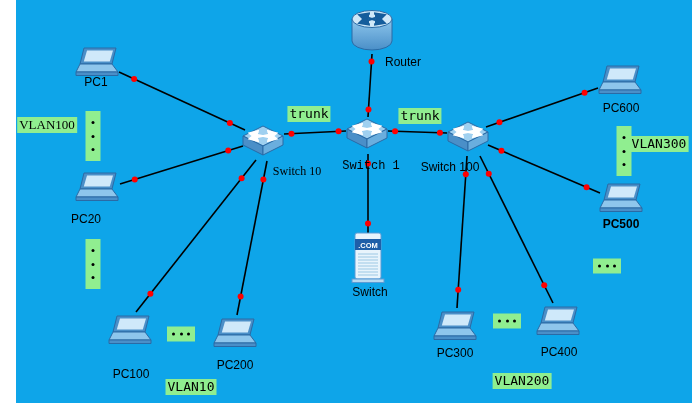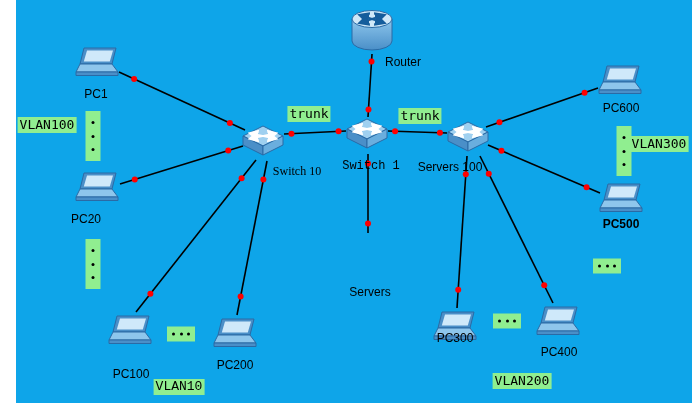--- a/index.html
+++ b/index.html
@@ -129,31 +129,49 @@
     <div class="device-label" style="left: 281px; top: 164px; font-family: Liberation Serif, serif;">Switch 10</div>
     <div class="device switch" style="left: 452px; top: 138px;">
       <svg viewBox="0 0 44 38" width="44" height="38">
         <polygon points="2,13 22,3 42,13 22,23" fill="#9fd0f0" stroke="#2a6aa5"></polygon>
         <polygon points="2,13 2,22 22,32 22,23" fill="#4a8fc8" stroke="#2a6aa5"></polygon>
         <polygon points="42,13 42,22 22,32 22,23" fill="#6aaede" stroke="#2a6aa5"></polygon>
         <line x1="10" y1="15.5" x2="34" y2="10.5" stroke="#ffffff" stroke-width="1.8" marker-start="url(#ahw-s)" marker-end="url(#ahw-e)"></line>
         <line x1="10" y1="10.5" x2="34" y2="15.5" stroke="#ffffff" stroke-width="1.8" marker-start="url(#ahw-s)" marker-end="url(#ahw-e)"></line>
       </svg>
     </div>
-    <div class="device-label" style="left: 434px; top: 160px;">Servers 100</div>
-    <div class="device-label" style="left: 354px; top: 285px;">Servers</div>
+    <div class="device-label" style="left: 434px; top: 160px;">Switch 100</div>
+    <div class="device server" style="left: 352px; top: 258px;">
+      <svg viewBox="0 0 36 52" width="36" height="52">
+        <rect x="5" y="1" width="26" height="46" rx="2" fill="#e8f4fc" stroke="#5b9bd5"></rect>
+        <rect x="5" y="7" width="26" height="11" fill="#1f5fa8"></rect>
+        <text x="18" y="15.5" text-anchor="middle" font-size="7.5" font-weight="bold" fill="#ffffff" font-family="Liberation Sans, sans-serif">.COM</text>
+        <g stroke="#a8cfe8" stroke-width="1.2">
+          <line x1="8" y1="22" x2="28" y2="22"></line>
+          <line x1="8" y1="25" x2="28" y2="25"></line>
+          <line x1="8" y1="28" x2="28" y2="28"></line>
+          <line x1="8" y1="31" x2="28" y2="31"></line>
+          <line x1="8" y1="34" x2="28" y2="34"></line>
+          <line x1="8" y1="37" x2="28" y2="37"></line>
+          <line x1="8" y1="40" x2="28" y2="40"></line>
+          <line x1="8" y1="43" x2="28" y2="43"></line>
+        </g>
+        <rect x="2" y="47" width="32" height="3.5" fill="#b7d9f0" stroke="#5b9bd5"></rect>
+      </svg>
+    </div>
+    <div class="device-label" style="left: 354px; top: 285px;">Switch</div>
     <div class="device laptop" style="left: 82px; top: 63px;">
       <svg viewBox="0 0 46 32" width="46" height="32">
         <polygon points="9,1 41,1 37,17 5,17" fill="#4a8fc8" stroke="#2a6aa5"></polygon>
         <polygon points="12,3.5 38,3.5 34.8,14.5 8.8,14.5" fill="#cfe9fa"></polygon>
         <polygon points="5,17 37,17 43,25 1,25" fill="#8ec6ec" stroke="#2a6aa5"></polygon>
         <polygon points="1,25 43,25 43,28.5 1,28.5" fill="#4a8fc8" stroke="#2a6aa5"></polygon>
       </svg>
     </div>
-    <div class="device-label" style="left: 80px; top: 87px;">PC1</div>
+    <div class="device-label" style="left: 80px; top: 75px;">PC1</div>
     <div class="device laptop" style="left: 82px; top: 188px;">
       <svg viewBox="0 0 46 32" width="46" height="32">
         <polygon points="9,1 41,1 37,17 5,17" fill="#4a8fc8" stroke="#2a6aa5"></polygon>
         <polygon points="12,3.5 38,3.5 34.8,14.5 8.8,14.5" fill="#cfe9fa"></polygon>
         <polygon points="5,17 37,17 43,25 1,25" fill="#8ec6ec" stroke="#2a6aa5"></polygon>
         <polygon points="1,25 43,25 43,28.5 1,28.5" fill="#4a8fc8" stroke="#2a6aa5"></polygon>
       </svg>
     </div>
     <div class="device-label" style="left: 70px; top: 212px;">PC20</div>
     <div class="device laptop" style="left: 115px; top: 331px;">
@@ -175,21 +193,21 @@
     </div>
     <div class="device-label" style="left: 219px; top: 358px;">PC200</div>
     <div class="device laptop" style="left: 440px; top: 327px;">
       <svg viewBox="0 0 46 32" width="46" height="32">
         <polygon points="9,1 41,1 37,17 5,17" fill="#4a8fc8" stroke="#2a6aa5"></polygon>
         <polygon points="12,3.5 38,3.5 34.8,14.5 8.8,14.5" fill="#cfe9fa"></polygon>
         <polygon points="5,17 37,17 43,25 1,25" fill="#8ec6ec" stroke="#2a6aa5"></polygon>
         <polygon points="1,25 43,25 43,28.5 1,28.5" fill="#4a8fc8" stroke="#2a6aa5"></polygon>
       </svg>
     </div>
-    <div class="device-label" style="left: 439px; top: 331px;">PC300</div>
+    <div class="device-label" style="left: 439px; top: 346px;">PC300</div>
     <div class="device laptop" style="left: 543px; top: 322px;">
       <svg viewBox="0 0 46 32" width="46" height="32">
         <polygon points="9,1 41,1 37,17 5,17" fill="#4a8fc8" stroke="#2a6aa5"></polygon>
         <polygon points="12,3.5 38,3.5 34.8,14.5 8.8,14.5" fill="#cfe9fa"></polygon>
         <polygon points="5,17 37,17 43,25 1,25" fill="#8ec6ec" stroke="#2a6aa5"></polygon>
         <polygon points="1,25 43,25 43,28.5 1,28.5" fill="#4a8fc8" stroke="#2a6aa5"></polygon>
       </svg>
     </div>
     <div class="device-label" style="left: 543px; top: 345px; text-align: center;">PC400</div>
     <div class="device laptop" style="left: 606px; top: 199px;">
@@ -203,23 +221,23 @@
     <div class="device-label" style="left: 605px; top: 217px; font-weight: bold;">PC500</div>
     <div class="device laptop" style="left: 605px; top: 81px;">
       <svg viewBox="0 0 46 32" width="46" height="32">
         <polygon points="9,1 41,1 37,17 5,17" fill="#4a8fc8" stroke="#2a6aa5"></polygon>
         <polygon points="12,3.5 38,3.5 34.8,14.5 8.8,14.5" fill="#cfe9fa"></polygon>
         <polygon points="5,17 37,17 43,25 1,25" fill="#8ec6ec" stroke="#2a6aa5"></polygon>
         <polygon points="1,25 43,25 43,28.5 1,28.5" fill="#4a8fc8" stroke="#2a6aa5"></polygon>
       </svg>
     </div>
     <div class="device-label" style="left: 605px; top: 101px;">PC600</div>
-    <div class="annotation" style="left: 31px; top: 125px;">VLAN100</div>
+    <div class="annotation" style="left: 31px; top: 125px; font-family: Liberation Serif, serif;">VLAN100</div>
     <div class="annotation" style="left: 643px; top: 144px;">VLAN300</div>
-    <div class="annotation" style="left: 163px; top: 387px; font-family: Liberation Mono, monospace;">VLAN10</div>
+    <div class="annotation" style="left: 175px; top: 387px;">VLAN10</div>
     <div class="annotation" style="left: 506px; top: 381px;">VLAN200</div>
     <div class="annotation" style="left: 293px; top: 114px;">trunk</div>
     <div class="annotation" style="left: 404px; top: 116px;">trunk</div>
     <div class="ellipsis vertical" style="left: 77px; top: 136px;">
       <span class="dot"></span>
       <span class="dot"></span>
       <span class="dot"></span>
     </div>
     <div class="ellipsis vertical" style="left: 77px; top: 264px;">
       <span class="dot"></span>

